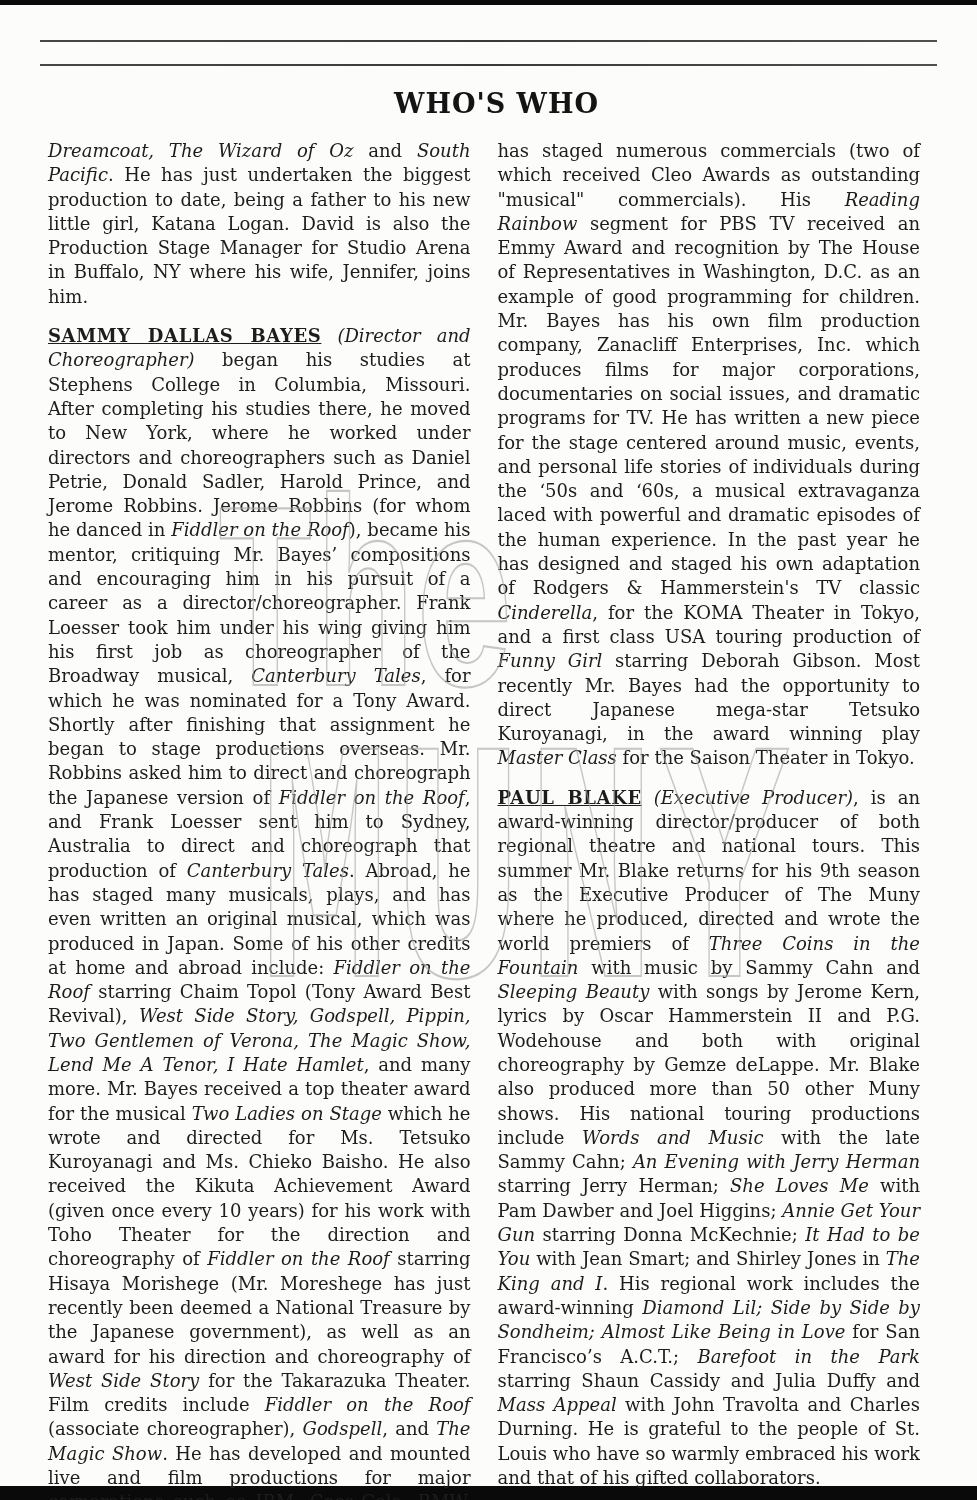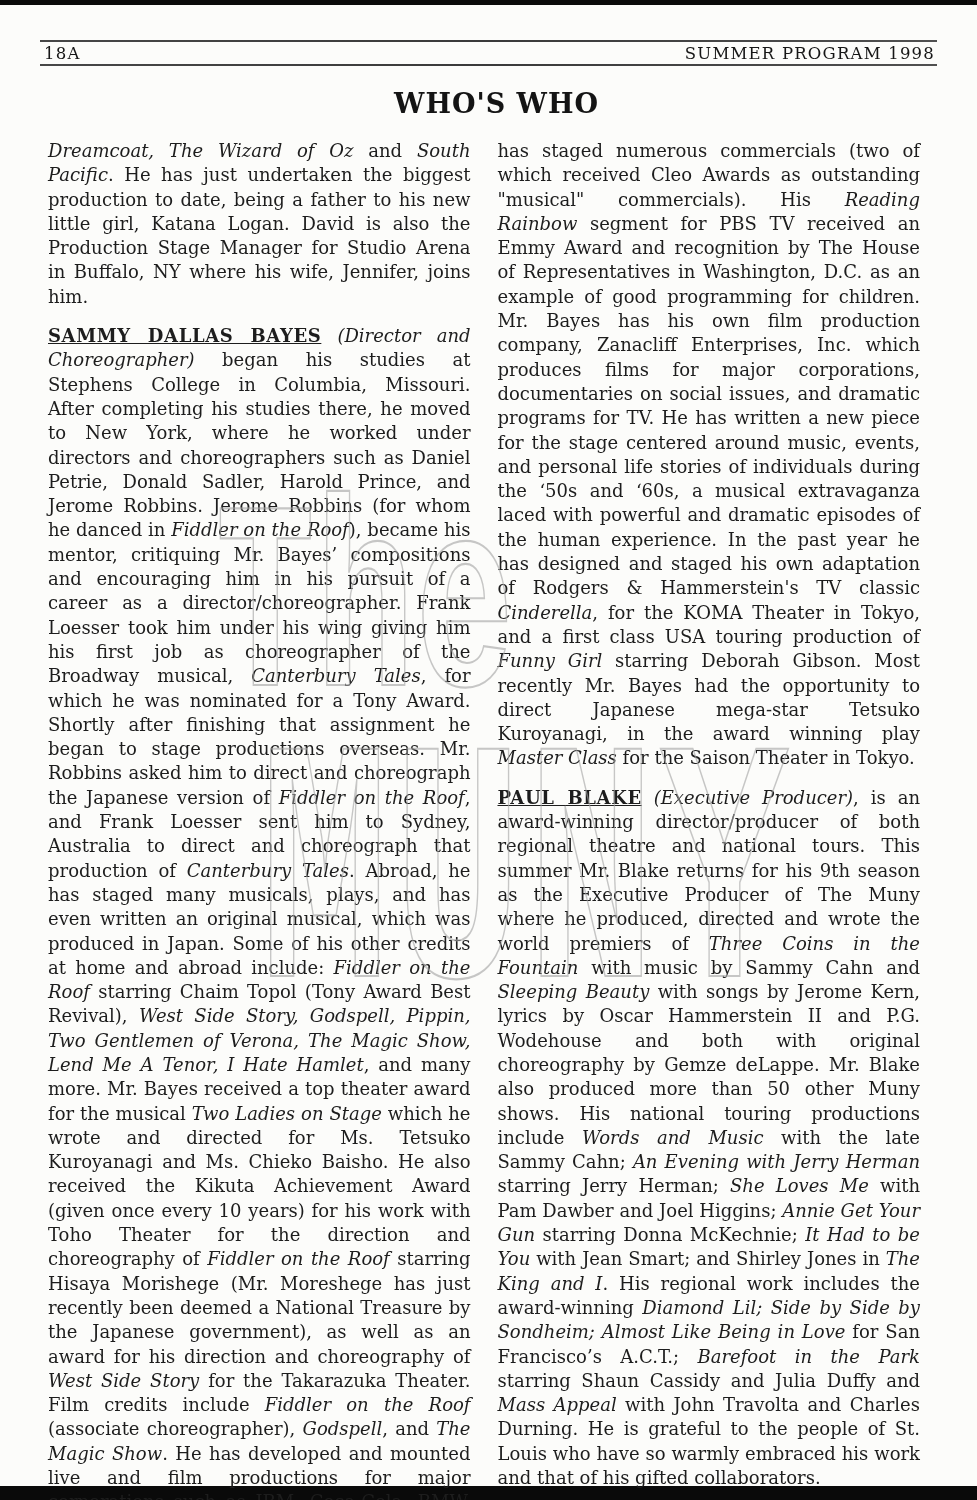--- a/index.html
+++ b/index.html
@@ -69,24 +69,20 @@
 </style>
 </head>
 <body>
 
 <div class="page">
 
   <div class="scan-edge top"></div>
 
   <div class="rule r1"></div>
 
-  <div class="header-row">
-    <span>18A</span>
-    <span>SUMMER PROGRAM 1998</span>
-  </div>
 
   <div class="rule r2"></div>
 
   <h1 class="page-title">WHO'S WHO</h1>
 
   <main class="columns">
     <section class="col">
         <p class="bio"><i>Dreamcoat, The Wizard of Oz</i><span> and </span><i>South Pacific</i><span>. He has just undertaken the biggest production to date, being a father to his new little girl, Katana Logan.  David is also the Production Stage Manager for Studio Arena in Buffalo, NY where his wife, Jennifer, joins him.</span></p>
         <p class="bio"><b class="person">SAMMY DALLAS BAYES</b><i> (Director and Choreographer)</i><span> began his studies at Stephens College in Columbia, Missouri.  After completing his studies there, he moved to New York, where he worked under directors and choreographers such as Daniel Petrie, Donald Sadler, Harold Prince, and Jerome Robbins.  Jerome Robbins (for whom he danced in </span><i>Fiddler on the Roof</i><span>), became his mentor, critiquing Mr. Bayes’ compositions and encouraging him in his pursuit of a career as a director/choreographer.  Frank Loesser took him under his wing giving him his first job as choreographer of the Broadway musical, </span><i>Canterbury Tales</i><span>, for which he was nominated for a Tony Award.  Shortly after finishing that assignment he began to stage productions overseas.  Mr. Robbins asked him to direct and choreograph the Japanese version of </span><i>Fiddler on the Roof</i><span>, and Frank Loesser sent him to Sydney, Australia to direct and choreograph that production of </span><i>Canterbury Tales</i><span>.  Abroad, he has staged many musicals, plays, and has even written an original musical, which was produced in Japan.  Some of his other credits at home and abroad include:  </span><i>Fiddler on the Roof</i><span> starring Chaim Topol (Tony Award Best Revival), </span><i>West Side Story, Godspell, Pippin, Two Gentlemen of Verona, The Magic Show, Lend Me A Tenor, I Hate Hamlet</i><span>, and many more.  Mr. Bayes received a top theater award for the musical </span><i>Two Ladies on Stage</i><span> which he wrote and directed for Ms. Tetsuko Kuroyanagi and Ms. Chieko Baisho.  He also received the Kikuta Achievement Award (given once every 10 years) for his work with Toho Theater for the direction and choreography of </span><i>Fiddler on the Roof</i><span> starring Hisaya Morishege (Mr. Moreshege has just recently been deemed a National Treasure by the Japanese government), as well as an award for his direction and choreography of </span><i>West Side Story</i><span> for the Takarazuka Theater.  Film credits include </span><i>Fiddler on the Roof</i><span> (associate choreographer), </span><i>Godspell</i><span>, and </span><i>The Magic Show</i><span>.  He has developed and mounted live and film productions for major corporations such as IBM, Coca-Cola, BMW, and</span></p>
       </section>

